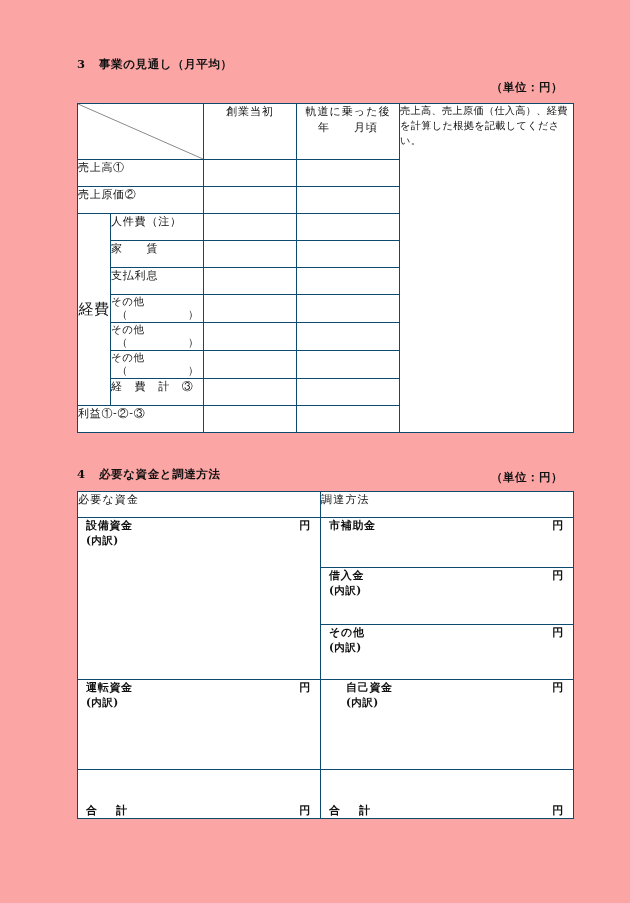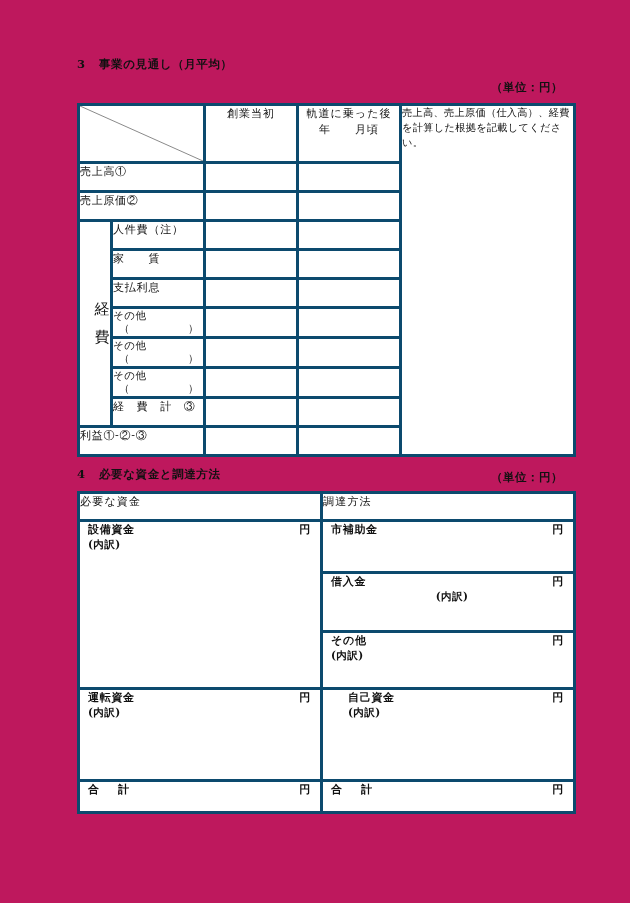--- a/index.html
+++ b/index.html
@@ -11,21 +11,21 @@
     width: 630px;
     height: 903px;
     position: relative;
     font-family: "DejaVu Serif", "Liberation Serif", serif;
     color: #111;
     -webkit-font-smoothing: antialiased;
   }
   .page {
     position: absolute;
     inset: 0;
-    background: #be185d;
+    background: #fca5a5;
     text-decoration: underline;
   }
 
   
   .section-heading {
     position: absolute;
     font-size: 11.5px;
     font-weight: bold;
     letter-spacing: 0.6px;
     white-space: nowrap;
@@ -50,21 +50,21 @@
   }
 
   
   table.form {
     position: absolute;
     border-collapse: collapse;
     table-layout: fixed;
     background: #fff;
   }
   table.form td, table.form th {
-    border: 3px solid #0c4a6e;
+    border: 1px solid #0c4a6e;
     padding: 0;
     font-weight: normal;
     vertical-align: top;
     background: #fff;
   }
 
   
   #tbl-forecast { left: 77px; top: 103px; width: 496px; }
   #tbl-forecast td { height: 26px; }
   .hdr-diag {
@@ -163,20 +163,21 @@
     letter-spacing: 0.7px;
   }
   .fund-cell .line2 {
     padding: 1px 0 0 8px;
     font-size: 10.5px;
     font-weight: bold;
     letter-spacing: 0.4px;
   }
   .fund-total .line1 {
     letter-spacing: 0.7px;
+    margin-top: 33px;
   }
   .total-label { letter-spacing: 4px; }
 </style>
 </head>
 <body>
 
 <div class="page">
 
   <div class="section-heading" style="left:77px; top:57px;">
     <span class="num">3</span><span>事業の見通し（月平均）</span>
@@ -325,21 +326,21 @@
         </td>
         <td class="fund-cell" style="height:49px;">
           <div class="line1">
             <span>市補助金</span>
             <span>円</span>
           </div>
         </td>
       </tr>
 
       <tr>
-        <td class="fund-cell" style="height:56px;text-align:center;">
+        <td class="fund-cell" style="height:56px;">
           <div class="line1">
             <span>借入金</span>
             <span>円</span>
           </div>
           <div class="line2">(内訳)</div>
         </td>
       </tr>
 
       <tr>
         <td class="fund-cell" style="height:54px;">

